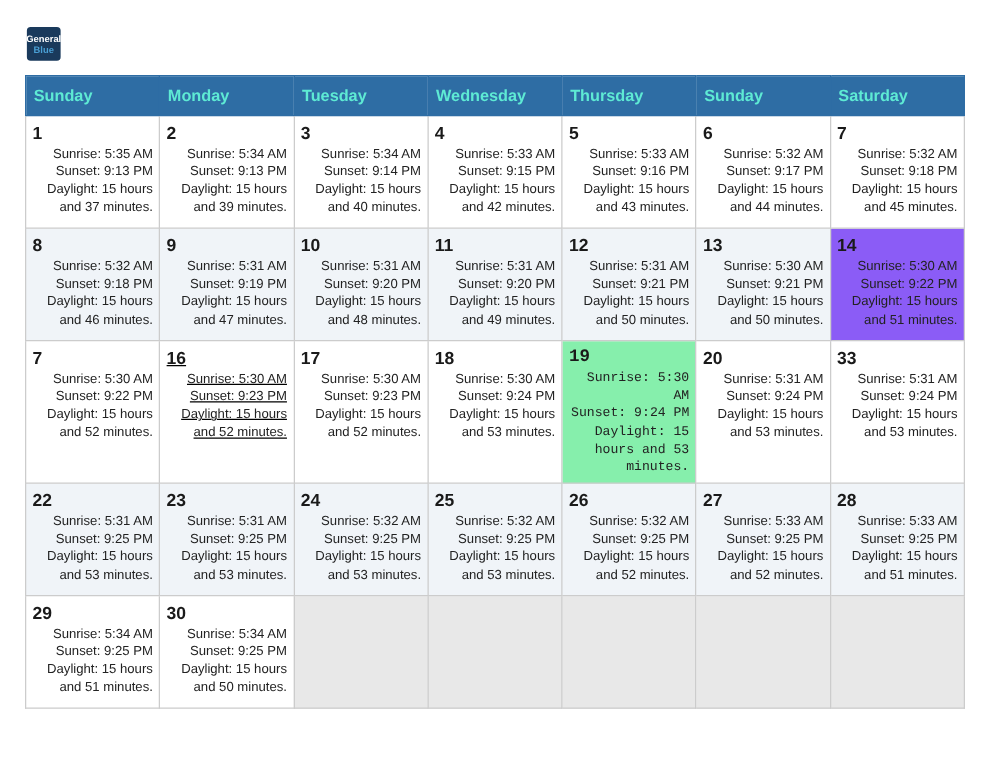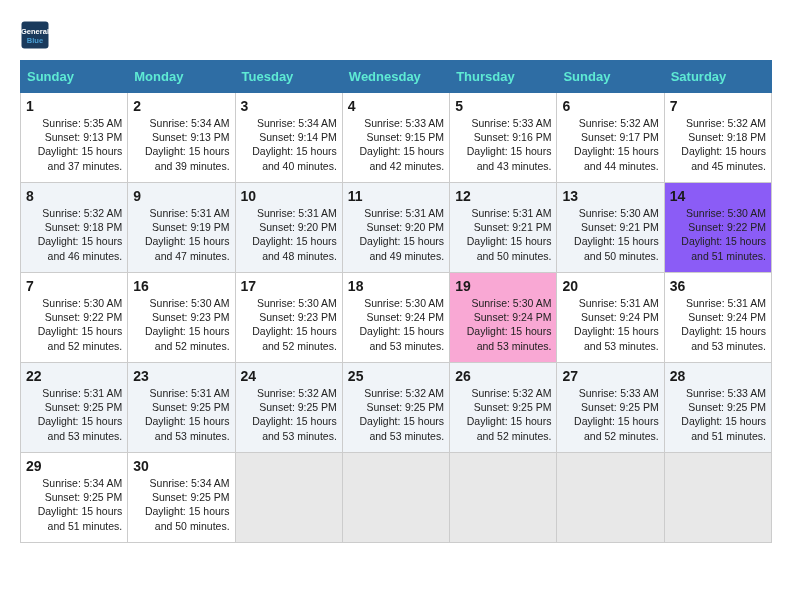--- a/index.html
+++ b/index.html
@@ -172,42 +172,42 @@
         <td style="background-color: #8b5cf6; margin-left: 32px;">
           <span class="day-num">14</span>
           <div class="day-info">Sunrise: 5:30 AM<br>Sunset: 9:22 PM<br>Daylight: 15 hours and 51 minutes.</div>
         </td>
       </tr>
       <tr>
         <td style="background-color: rgb(255, 255, 255);">
           <span class="day-num">7</span>
           <div class="day-info">Sunrise: 5:30 AM<br>Sunset: 9:22 PM<br>Daylight: 15 hours and 52 minutes.</div>
         </td>
-        <td style="background-color: rgb(255, 255, 255);">
+        <td style="background-color: rgb(255, 255, 255); text-decoration: underline;">
           <span class="day-num">16</span>
           <div class="day-info">Sunrise: 5:30 AM<br>Sunset: 9:23 PM<br>Daylight: 15 hours and 52 minutes.</div>
         </td>
         <td style="background-color: rgb(255, 255, 255);">
           <span class="day-num">17</span>
           <div class="day-info">Sunrise: 5:30 AM<br>Sunset: 9:23 PM<br>Daylight: 15 hours and 52 minutes.</div>
         </td>
         <td style="background-color: rgb(255, 255, 255);">
           <span class="day-num">18</span>
           <div class="day-info">Sunrise: 5:30 AM<br>Sunset: 9:24 PM<br>Daylight: 15 hours and 53 minutes.</div>
         </td>
-        <td style="background-color: #f9a8d4;">
+        <td style="background-color: #86efac; font-family: Liberation Mono, monospace;">
           <span class="day-num">19</span>
           <div class="day-info">Sunrise: 5:30 AM<br>Sunset: 9:24 PM<br>Daylight: 15 hours and 53 minutes.</div>
         </td>
         <td style="background-color: rgb(255, 255, 255);">
           <span class="day-num">20</span>
           <div class="day-info">Sunrise: 5:31 AM<br>Sunset: 9:24 PM<br>Daylight: 15 hours and 53 minutes.</div>
         </td>
         <td style="background-color: rgb(255, 255, 255);">
-          <span class="day-num">36</span>
+          <span class="day-num">33</span>
           <div class="day-info">Sunrise: 5:31 AM<br>Sunset: 9:24 PM<br>Daylight: 15 hours and 53 minutes.</div>
         </td>
       </tr>
       <tr>
         <td style="background-color: rgb(240, 244, 248);">
           <span class="day-num">22</span>
           <div class="day-info">Sunrise: 5:31 AM<br>Sunset: 9:25 PM<br>Daylight: 15 hours and 53 minutes.</div>
         </td>
         <td style="background-color: rgb(240, 244, 248); margin-top: 16px;">
           <span class="day-num">23</span>

